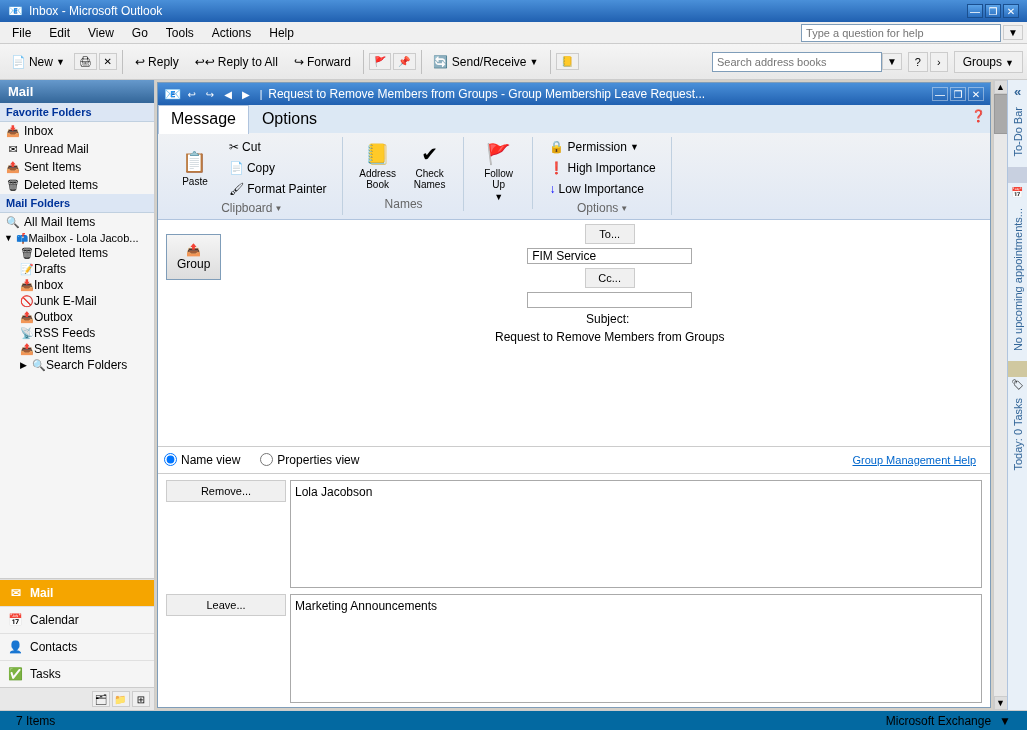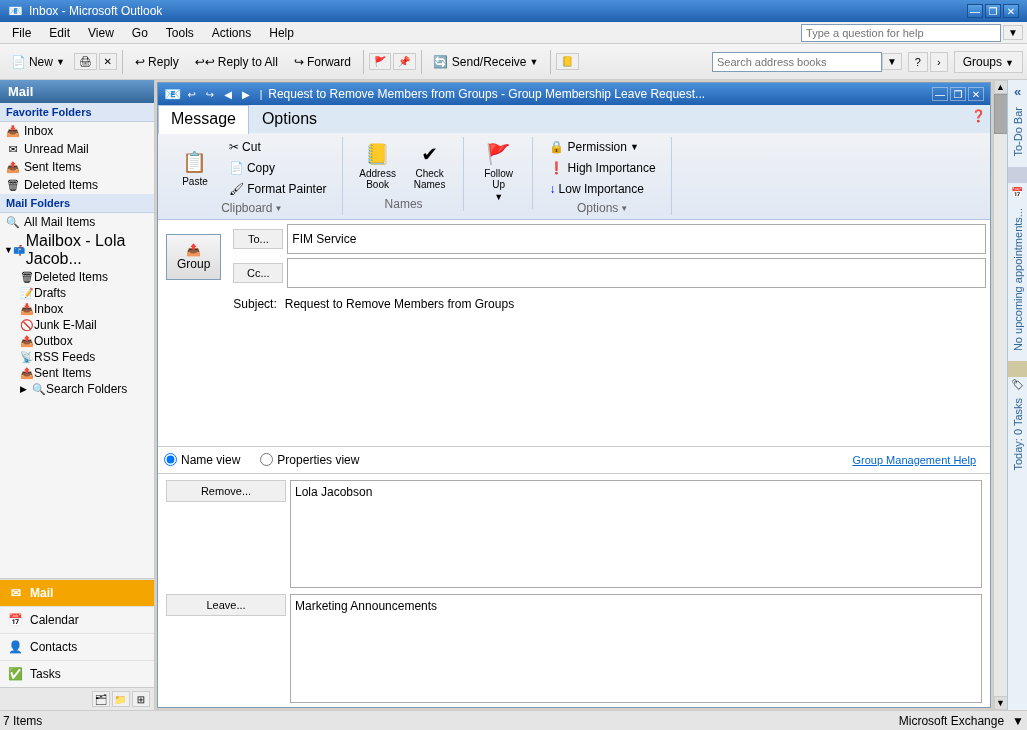--- a/index.html
+++ b/index.html
@@ -71,34 +71,34 @@
     .radio-item { display: flex; align-items: flex-start; gap: 4px; cursor: pointer; font-size: 12px; }
     .help-link { margin-left: auto; color: #0066cc; text-decoration: underline; cursor: pointer; font-size: 11px; padding-right: 8px; }
     .action-btn { padding: 4px 10px; border: 1px solid #ccc; background: #f0f0f0; cursor: pointer; font-size: 11px; width: 100%; }
 
     
     .todo-bar { width: 20px; background: #e8f0f8; border-left: 1px solid #b0c4de; display: flex; flex-direction: column; align-items: center; padding: 4px 0; }
     .todo-bar-label { writing-mode: vertical-rl; transform: rotate(180deg); font-size: 11px; color: #336699; cursor: pointer; padding: 8px 0; }
     .todo-bar-label2 { writing-mode: vertical-rl; transform: rotate(180deg); font-size: 11px; color: #336699; cursor: pointer; padding: 8px 0; }
 
     
-    .status-bar { height: 20px; background: #e5e5e5; border-top: 1px solid #ccc; display: flex; align-items: center; padding: 0 3px; font-size: 11px; gap: 10px; }
+    .status-bar { height: 20px; background: #0369a1; border-top: 1px solid #ccc; display: flex; align-items: center; padding: 0 16px; font-size: 11px; gap: 10px; }
     .status-right { margin-left: auto; display: flex; gap: 8px; }
 
     
     .tree-item { display: flex; align-items: center; padding: 1px 4px; cursor: pointer; font-size: 11px; }
     .tree-expand { width: 12px; font-size: 9px; cursor: pointer; }
 
     .main-content { display: flex; flex: 1; overflow: hidden; }
 
     
     .form-area { display: flex; flex: 1; overflow: hidden; }
     .send-col { display: flex; flex-direction: column; align-items: center; padding: 6px 8px; }
     .form-fields { flex: 1; display: flex; flex-direction: column; gap: 4px; padding: 4px; }
-    .field-row { display: flex; align-items: center; gap: 4px; min-height: 24px; }
+    .field-row { display: flex; align-items: center; gap: 4px; min-height: 24px; flex-direction: column; }
     .field-row .field-input { flex: 1; height: 30px; border: 1px solid #aaa; padding: 0 4px; font-size: 12px; background: white; }
     .send-button { padding: 8px 10px; border: 1px solid #7f9db9; background: linear-gradient(to bottom, #f5f5f5, #ddd); cursor: pointer; font-size: 12px; margin-top: 8px; }
 
     .body-panels { display: flex; flex-direction: column; flex: 1; gap: 6px; padding: 4px 8px; overflow: hidden; }
     .body-panel-row { display: flex; gap: 4px; flex: 1; }
     .body-label-col { display: flex; flex-direction: column; justify-content: flex-start; gap: 4px; min-width: 120px; }
     .body-text-area { flex: 1; border: 1px solid #aaa; background: white; padding: 4px; font-size: 12px; overflow: auto; }
 
     .horiz-rule { height: 1px; background: #ccc; margin: 2px 0; }
   </style>
@@ -201,21 +201,21 @@
     <div class="sidebar-section-title">Mail Folders</div>
 
     <div class="sidebar-item">
       <span class="sidebar-icon">🔍</span>
       <span>All Mail Items</span>
     </div>
 
     <div class="tree-item" style="padding-left:4px;">
       <span class="tree-expand">▼</span>
       <span style="font-size:10px;">📫</span>
-      <span style="font-size:16px;">Mailbox - Lola Jacob...</span>
+      <span style="font-size:11px;">Mailbox - Lola Jacob...</span>
     </div>
     <div class="tree-item" style="padding-left:20px;">
       <span class="sidebar-icon">🗑</span>
       <span>Deleted Items</span>
     </div>
     <div class="tree-item" style="padding-left:20px;">
       <span class="sidebar-icon">📝</span>
       <span>Drafts</span>
     </div>
     <div class="tree-item" style="padding-left:20px;">

